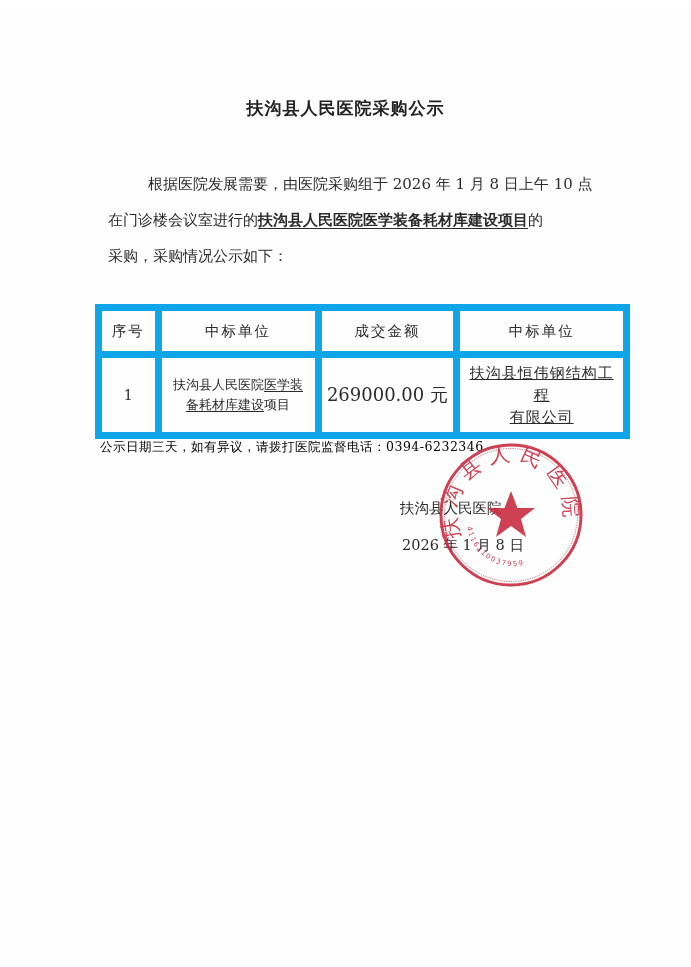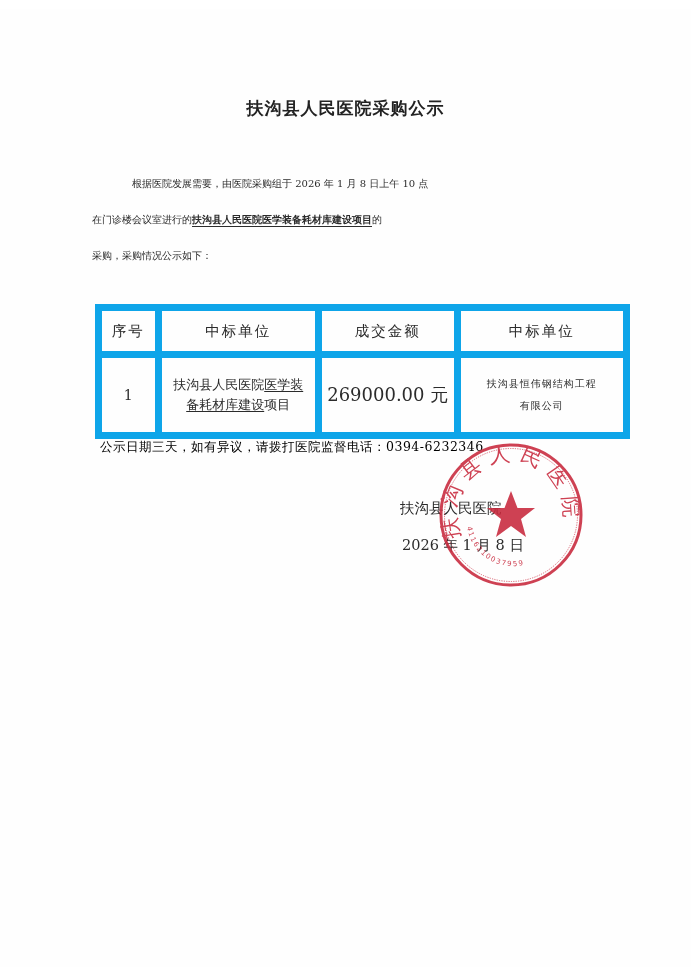--- a/index.html
+++ b/index.html
@@ -28,24 +28,24 @@
       top: 88px;
       text-align: center;
       font-family: "DejaVu Sans", "Liberation Sans", sans-serif;
       font-size: 17px;
       font-weight: bold;
       letter-spacing: 1px;
       color: #222;
     }
     .body-para {
       position: absolute;
-      left: 92px;
+      left: 108px;
       top: 157px;
       width: 500px;
-      font-size: 10px;
+      font-size: 15px;
       line-height: 36px;
       color: #2b2b2b;
     }
     .body-para .line { display: block; white-space: nowrap; }
     .body-para .indent { padding-left: 40px; }
     .body-para .u-bold {
       font-weight: bold;
       text-decoration: underline;
       text-underline-offset: 3px;
     }
@@ -69,21 +69,21 @@
     .col-no { width: 55px; }
     .col-name { width: 168px; }
     .col-amt { width: 134px; }
     .col-win { width: 178px; }
     .cell-name {
       font-size: 13px;
       line-height: 20px;
       padding: 0 6px;
     }
     .cell-name .ul { text-decoration: underline; text-underline-offset: 2px; }
-    .cell-win { font-size: 10px; line-height: 22px; letter-spacing: 1px; padding: 0 8px; }
+    .cell-win { font-size: 15px; line-height: 22px; letter-spacing: 1px; padding: 0 8px; text-decoration: underline; }
     .cell-amt { font-size: 18px; }
     .notice {
       position: absolute;
       left: 100px;
       top: 430px;
       font-size: 12.5px;
       color: #000000;
       white-space: nowrap;
       letter-spacing: 0.5px;
     }

